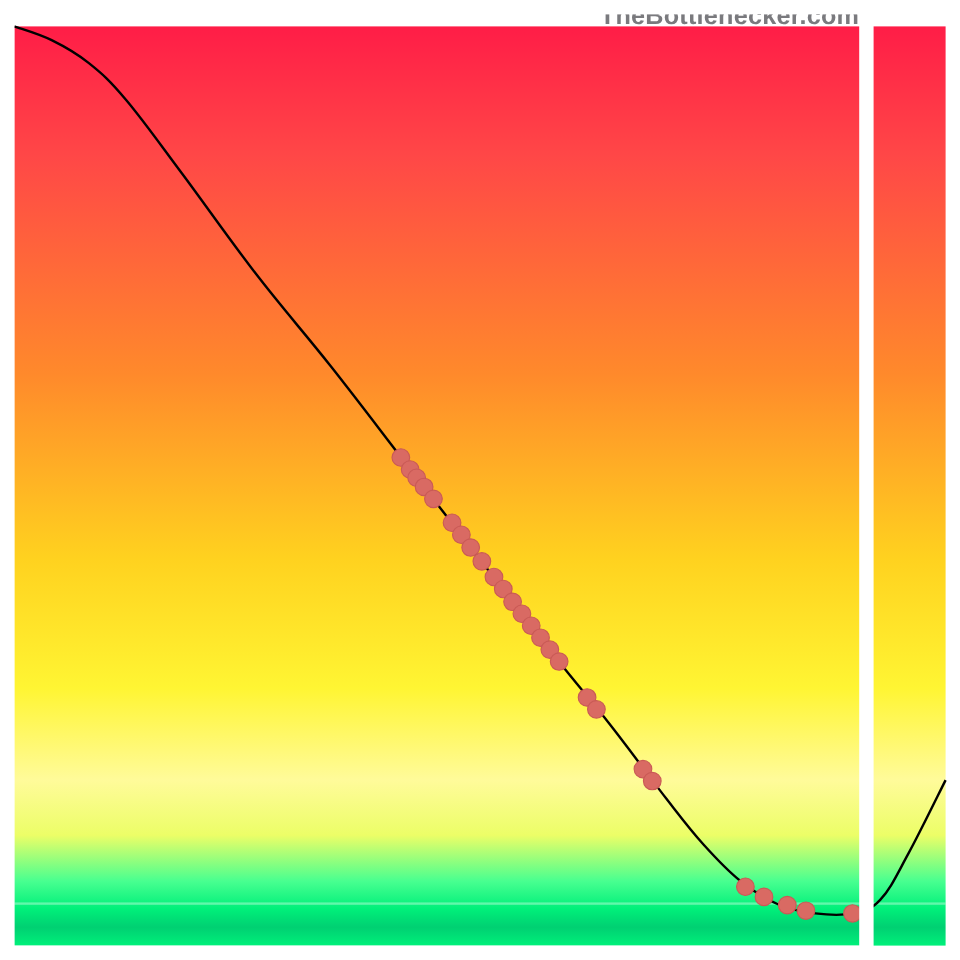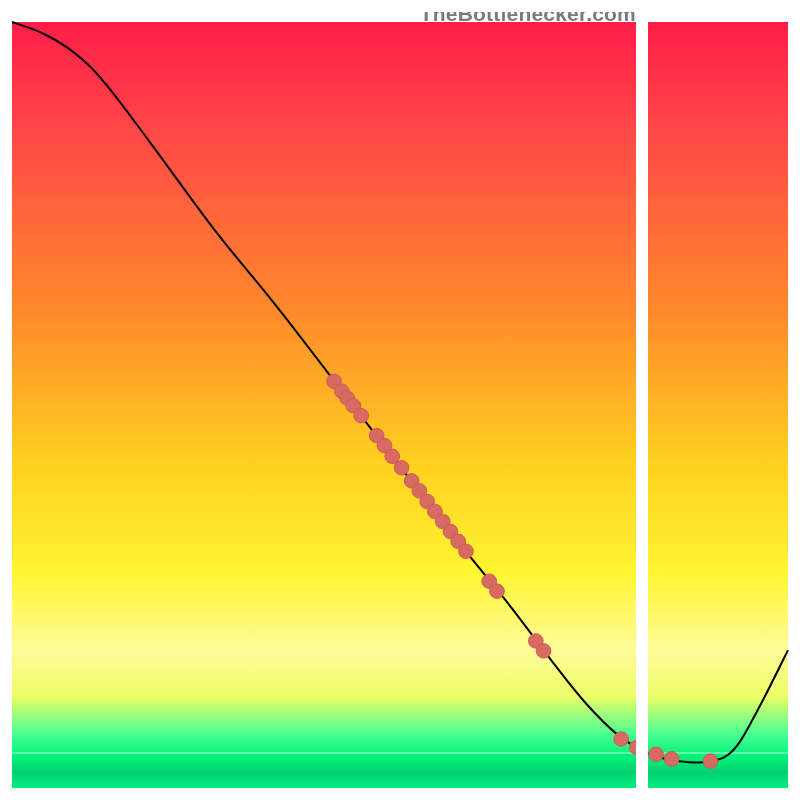--- a/index.html
+++ b/index.html
@@ -6,21 +6,21 @@
     margin: 0;
     padding: 0;
     width: 800px;
     height: 800px;
     overflow: hidden;
     font-family: Arial, Helvetica, sans-serif;
     background: #ffffff;
   }
   .chart-wrap {
     position: relative;
-    width: 648px;
+    width: 728px;
     height: 800px;
   }
   
   .frame {
     position: absolute;
     inset: 0;
     border: 12px solid #ffffff;
     box-sizing: border-box;
     pointer-events: none;
   }

